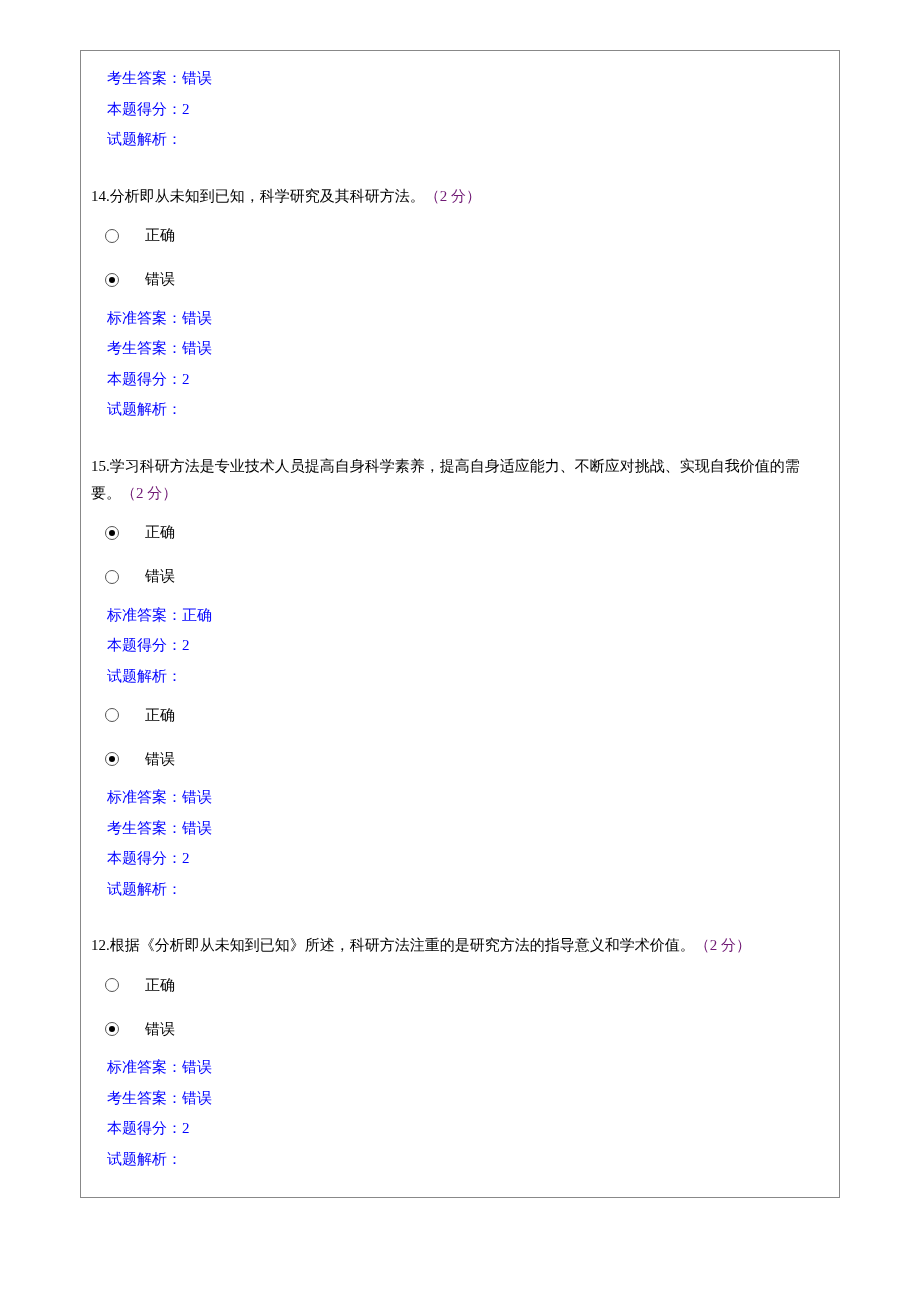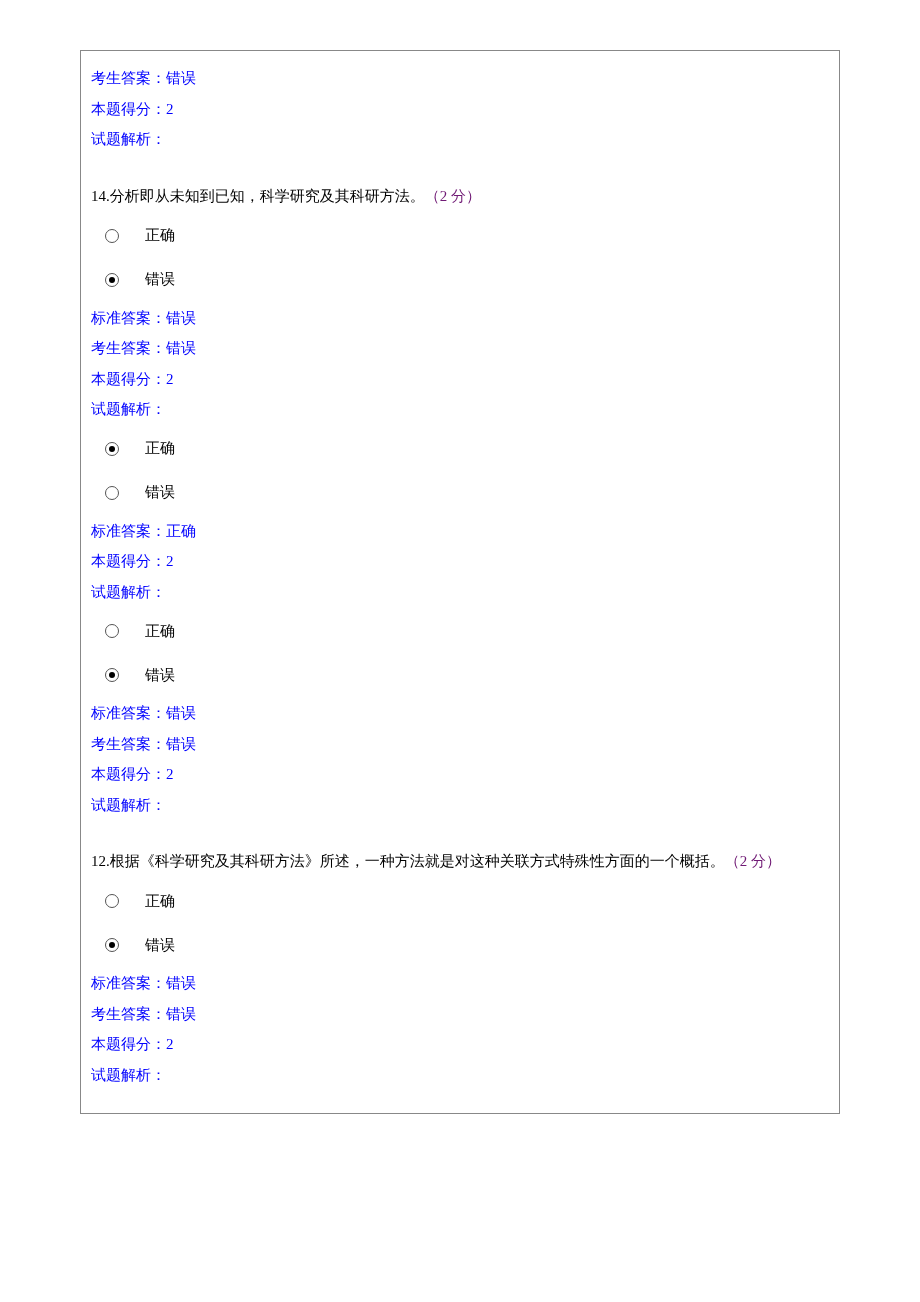--- a/index.html
+++ b/index.html
@@ -54,21 +54,21 @@
       height: 6px;
       border-radius: 50%;
       background: #000;
       position: absolute;
     }
     .radio-label {
       color: #000;
     }
     .answer-line {
       color: #0000ff;
-      margin: 5px 0;
+      margin: 5px 16px;
       line-height: 1.7;
     }
   </style>
 </head>
 <body>
 
 <div class="page-border">
 
   <div class="answer-line">
     <span>考生答案：</span><span>错误</span>
@@ -97,20 +97,23 @@
   <div class="answer-line">
     <span>考生答案：</span><span>错误</span>
   </div>
   <div class="answer-line">
     <span>本题得分：</span><span>2</span>
   </div>
   <div class="answer-line">
     <span>试题解析：</span><span></span>
   </div>
 
+  <div class="question-text">
+    <span class="black">15.</span><span class="black">学习科研方法是专业技术人员提高自身科学素养，提高自身适应能力、不断应对挑战、实现自我价值的需要。</span><span class="red">（2 分）</span>
+  </div>
   <div class="radio-row">
     <span class="radio-btn selected"></span>
     <span class="radio-label">正确</span>
   </div>
   <div class="radio-row">
     <span class="radio-btn"></span>
     <span class="radio-label">错误</span>
   </div>
   <div class="answer-line">
     <span>标准答案：</span><span>正确</span>
@@ -137,21 +140,21 @@
     <span>考生答案：</span><span>错误</span>
   </div>
   <div class="answer-line">
     <span>本题得分：</span><span>2</span>
   </div>
   <div class="answer-line">
     <span>试题解析：</span><span></span>
   </div>
 
   <div class="question-text">
-    <span class="black">12.</span><span class="black">根据《科学研究及其科研方法》所述，一种方法就是对这种关联方式特殊性方面的一个概括。</span><span class="red">（2 分）</span>
+    <span class="black">12.</span><span class="black">根据《分析即从未知到已知》所述，科研方法注重的是研究方法的指导意义和学术价值。</span><span class="red">（2 分）</span>
   </div>
   <div class="radio-row">
     <span class="radio-btn"></span>
     <span class="radio-label">正确</span>
   </div>
   <div class="radio-row">
     <span class="radio-btn selected"></span>
     <span class="radio-label">错误</span>
   </div>
   <div class="answer-line">

